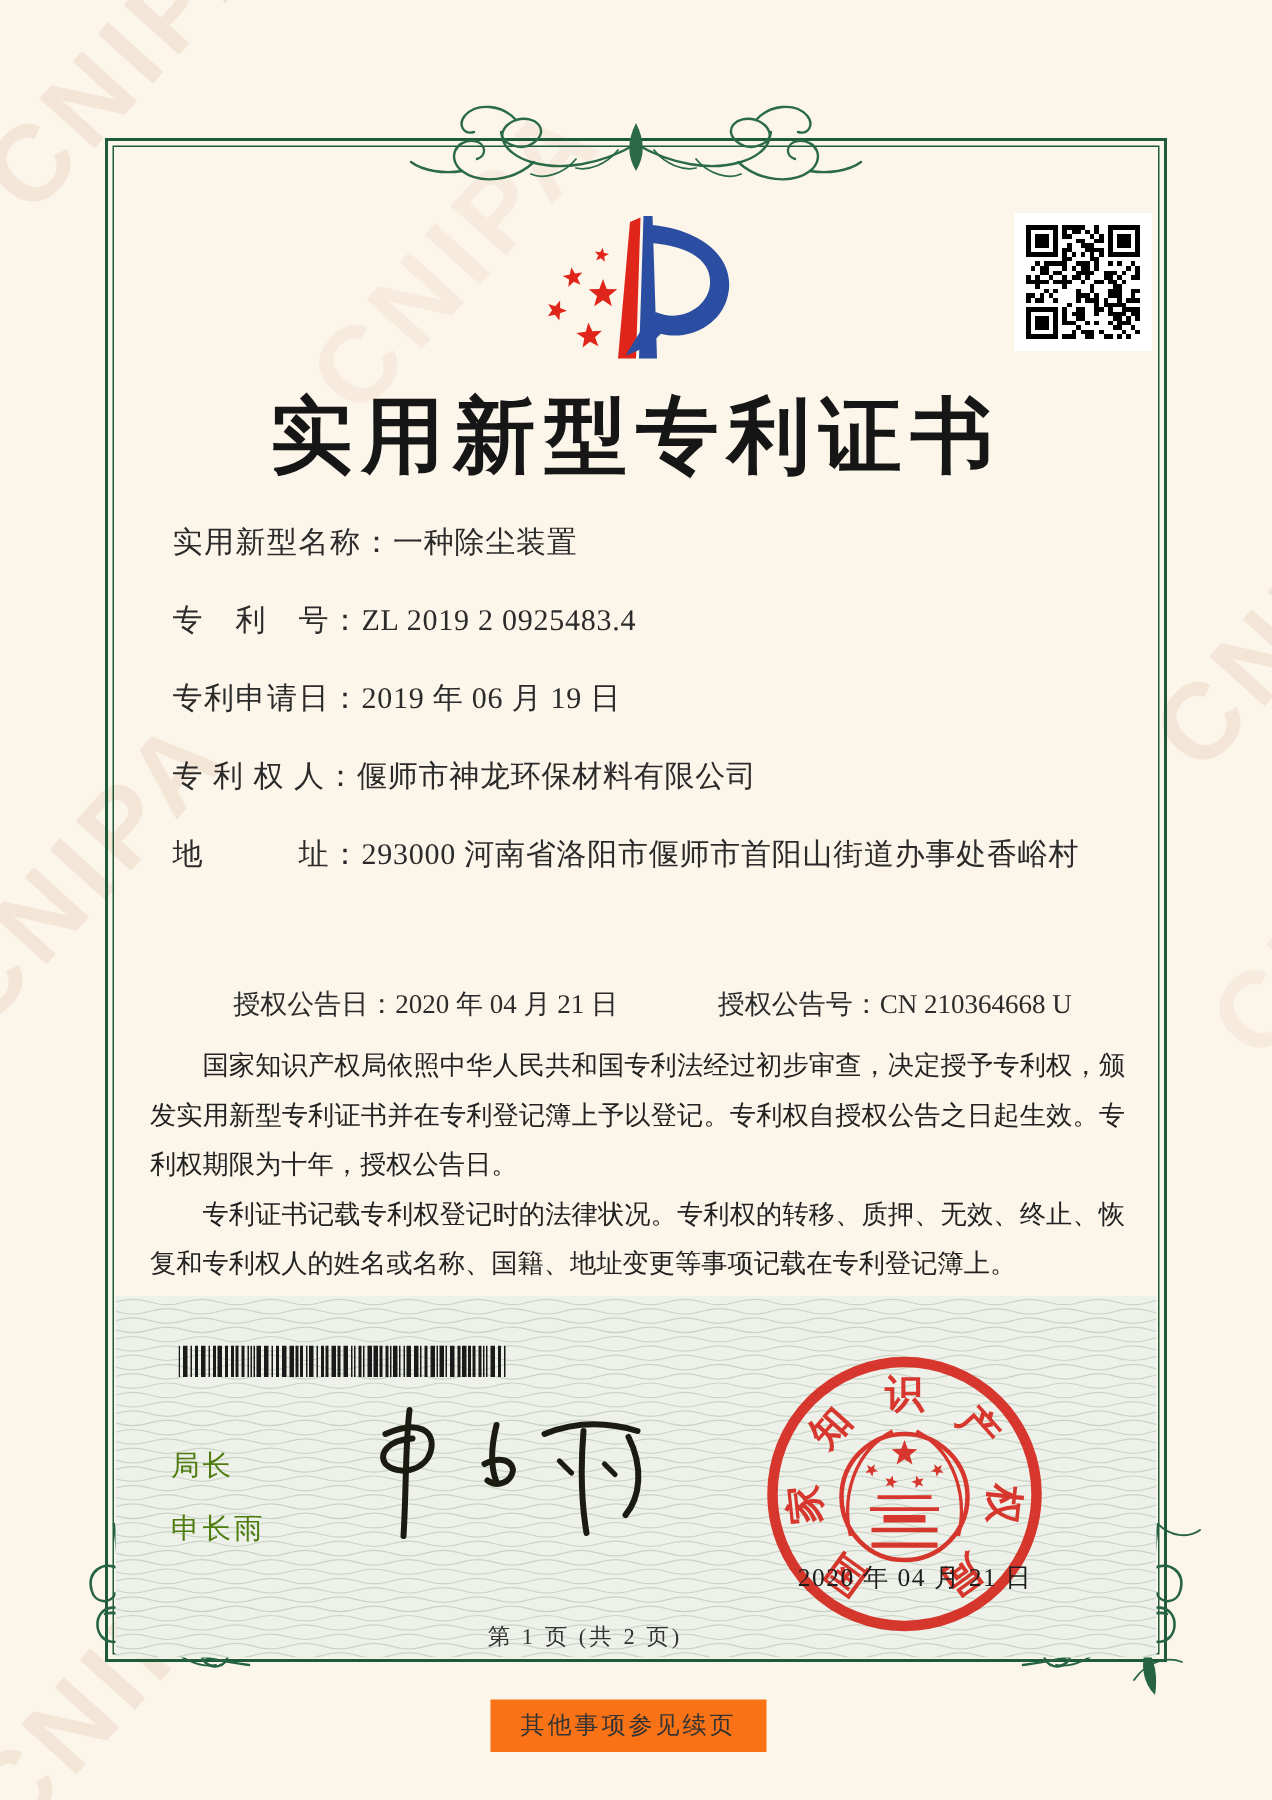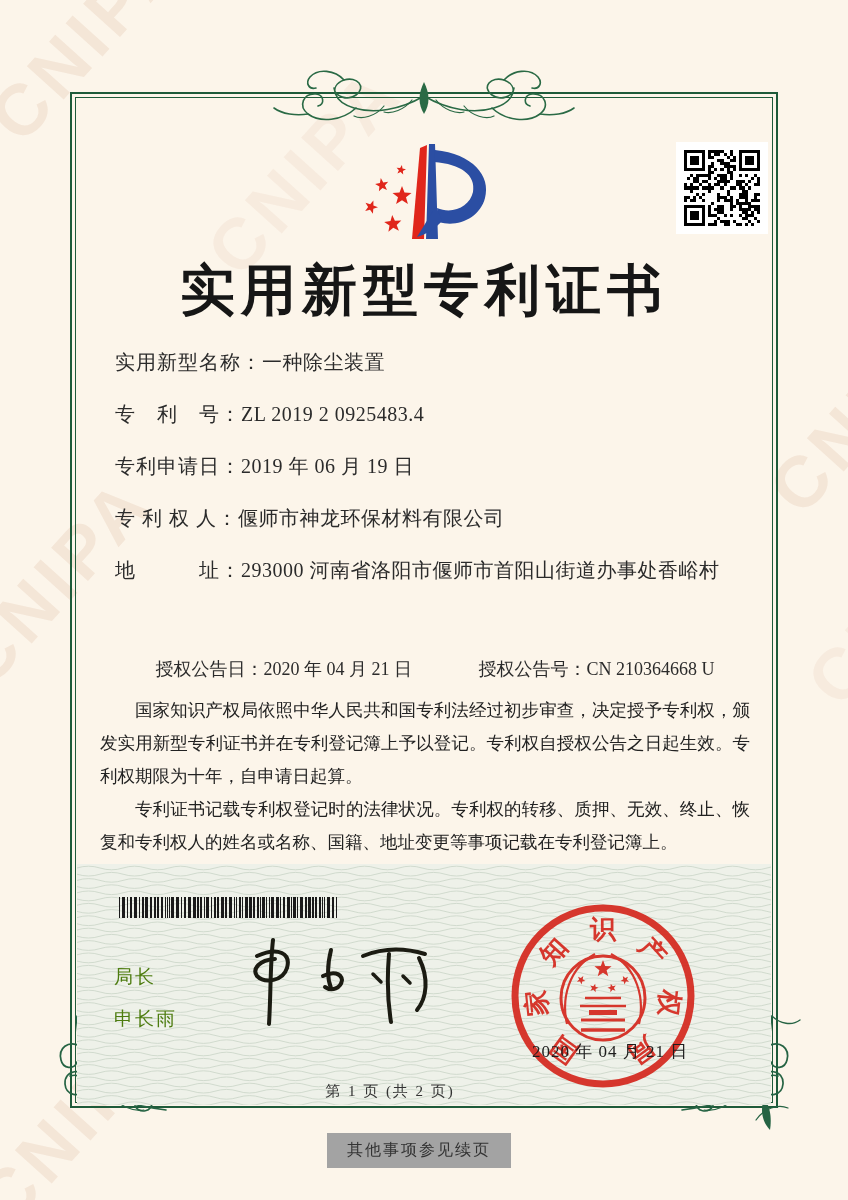--- a/index.html
+++ b/index.html
@@ -65,21 +65,21 @@
   #seal-date{
     position:absolute; left:438px; top:176px; width:190px; text-align:center;
     font-size:17px; color:#1d1d1d; letter-spacing:1px; z-index:5;
   }
   #page-num{
     position:absolute; left:0; top:218px; width:626px; text-align:center;
     font-size:15px; color:#333; letter-spacing:2px;
   }
   
   #cont-note{
-    position:absolute; left:327px; top:1133px; background:#a3a3a3;
+    position:absolute; left:327px; top:1133px; background:#f97316;
     padding:7px 20px; font-size:16px; letter-spacing:2px; color:#333;
   }
 </style>
 </head>
 <body>
 
 <div id="page">
 
   <div class="wm" style="left:-38px;top:-4px;">CNIPA</div>
   <div class="wm light" style="left:180px;top:130px;">CNIPA</div>
@@ -390,21 +390,21 @@
       <span class="lbl">地　　　址：</span><span class="val">293000 河南省洛阳市偃师市首阳山街道办事处香峪村</span>
     </div>
   </div>
 
   <div id="grant-row">
     <span><span>授权公告日：</span><span>2020 年 04 月 21 日</span></span>
     <span class="pair2"><span>授权公告号：</span><span>CN 210364668 U</span></span>
   </div>
 
   <div id="body-text">
-    <p>国家知识产权局依照中华人民共和国专利法经过初步审查，决定授予专利权，颁发实用新型专利证书并在专利登记簿上予以登记。专利权自授权公告之日起生效。专利权期限为十年，自申请日起算。</p>
+    <p>国家知识产权局依照中华人民共和国专利法经过初步审查，决定授予专利权，颁发实用新型专利证书并在专利登记簿上予以登记。专利权自授权公告之日起生效。专利权期限为十年，授权公告日。</p>
     <p>专利证书记载专利权登记时的法律状况。专利权的转移、质押、无效、终止、恢复和专利权人的姓名或名称、国籍、地址变更等事项记载在专利登记簿上。</p>
   </div>
 
   <div id="panel">
     <svg id="waves" width="694" height="241">
         <path d="M0 4.0 q11.5 -3.6 23 0 q11.5 3.6 23 0 q11.5 -3.6 23 0 q11.5 3.6 23 0 q11.5 -3.6 23 0 q11.5 3.6 23 0 q11.5 -3.6 23 0 q11.5 3.6 23 0 q11.5 -3.6 23 0 q11.5 3.6 23 0 q11.5 -3.6 23 0 q11.5 3.6 23 0 q11.5 -3.6 23 0 q11.5 3.6 23 0 q11.5 -3.6 23 0 q11.5 3.6 23 0 q11.5 -3.6 23 0 q11.5 3.6 23 0 q11.5 -3.6 23 0 q11.5 3.6 23 0 q11.5 -3.6 23 0 q11.5 3.6 23 0 q11.5 -3.6 23 0 q11.5 3.6 23 0 q11.5 -3.6 23 0 q11.5 3.6 23 0 q11.5 -3.6 23 0 q11.5 3.6 23 0 q11.5 -3.6 23 0 q11.5 3.6 23 0 q11.5 -3.6 23 0" fill="none" stroke="#c9d4c7" stroke-width="0.8"></path>
         <path d="M0 10.2 q11.5 3.6 23 0 q11.5 -3.6 23 0 q11.5 3.6 23 0 q11.5 -3.6 23 0 q11.5 3.6 23 0 q11.5 -3.6 23 0 q11.5 3.6 23 0 q11.5 -3.6 23 0 q11.5 3.6 23 0 q11.5 -3.6 23 0 q11.5 3.6 23 0 q11.5 -3.6 23 0 q11.5 3.6 23 0 q11.5 -3.6 23 0 q11.5 3.6 23 0 q11.5 -3.6 23 0 q11.5 3.6 23 0 q11.5 -3.6 23 0 q11.5 3.6 23 0 q11.5 -3.6 23 0 q11.5 3.6 23 0 q11.5 -3.6 23 0 q11.5 3.6 23 0 q11.5 -3.6 23 0 q11.5 3.6 23 0 q11.5 -3.6 23 0 q11.5 3.6 23 0 q11.5 -3.6 23 0 q11.5 3.6 23 0 q11.5 -3.6 23 0 q11.5 3.6 23 0" fill="none" stroke="#c9d4c7" stroke-width="0.8"></path>
         <path d="M0 16.4 q11.5 -3.6 23 0 q11.5 3.6 23 0 q11.5 -3.6 23 0 q11.5 3.6 23 0 q11.5 -3.6 23 0 q11.5 3.6 23 0 q11.5 -3.6 23 0 q11.5 3.6 23 0 q11.5 -3.6 23 0 q11.5 3.6 23 0 q11.5 -3.6 23 0 q11.5 3.6 23 0 q11.5 -3.6 23 0 q11.5 3.6 23 0 q11.5 -3.6 23 0 q11.5 3.6 23 0 q11.5 -3.6 23 0 q11.5 3.6 23 0 q11.5 -3.6 23 0 q11.5 3.6 23 0 q11.5 -3.6 23 0 q11.5 3.6 23 0 q11.5 -3.6 23 0 q11.5 3.6 23 0 q11.5 -3.6 23 0 q11.5 3.6 23 0 q11.5 -3.6 23 0 q11.5 3.6 23 0 q11.5 -3.6 23 0 q11.5 3.6 23 0 q11.5 -3.6 23 0" fill="none" stroke="#c9d4c7" stroke-width="0.8"></path>
         <path d="M0 22.6 q11.5 3.6 23 0 q11.5 -3.6 23 0 q11.5 3.6 23 0 q11.5 -3.6 23 0 q11.5 3.6 23 0 q11.5 -3.6 23 0 q11.5 3.6 23 0 q11.5 -3.6 23 0 q11.5 3.6 23 0 q11.5 -3.6 23 0 q11.5 3.6 23 0 q11.5 -3.6 23 0 q11.5 3.6 23 0 q11.5 -3.6 23 0 q11.5 3.6 23 0 q11.5 -3.6 23 0 q11.5 3.6 23 0 q11.5 -3.6 23 0 q11.5 3.6 23 0 q11.5 -3.6 23 0 q11.5 3.6 23 0 q11.5 -3.6 23 0 q11.5 3.6 23 0 q11.5 -3.6 23 0 q11.5 3.6 23 0 q11.5 -3.6 23 0 q11.5 3.6 23 0 q11.5 -3.6 23 0 q11.5 3.6 23 0 q11.5 -3.6 23 0 q11.5 3.6 23 0" fill="none" stroke="#c9d4c7" stroke-width="0.8"></path>
         <path d="M0 28.8 q11.5 -3.6 23 0 q11.5 3.6 23 0 q11.5 -3.6 23 0 q11.5 3.6 23 0 q11.5 -3.6 23 0 q11.5 3.6 23 0 q11.5 -3.6 23 0 q11.5 3.6 23 0 q11.5 -3.6 23 0 q11.5 3.6 23 0 q11.5 -3.6 23 0 q11.5 3.6 23 0 q11.5 -3.6 23 0 q11.5 3.6 23 0 q11.5 -3.6 23 0 q11.5 3.6 23 0 q11.5 -3.6 23 0 q11.5 3.6 23 0 q11.5 -3.6 23 0 q11.5 3.6 23 0 q11.5 -3.6 23 0 q11.5 3.6 23 0 q11.5 -3.6 23 0 q11.5 3.6 23 0 q11.5 -3.6 23 0 q11.5 3.6 23 0 q11.5 -3.6 23 0 q11.5 3.6 23 0 q11.5 -3.6 23 0 q11.5 3.6 23 0 q11.5 -3.6 23 0" fill="none" stroke="#c9d4c7" stroke-width="0.8"></path>

